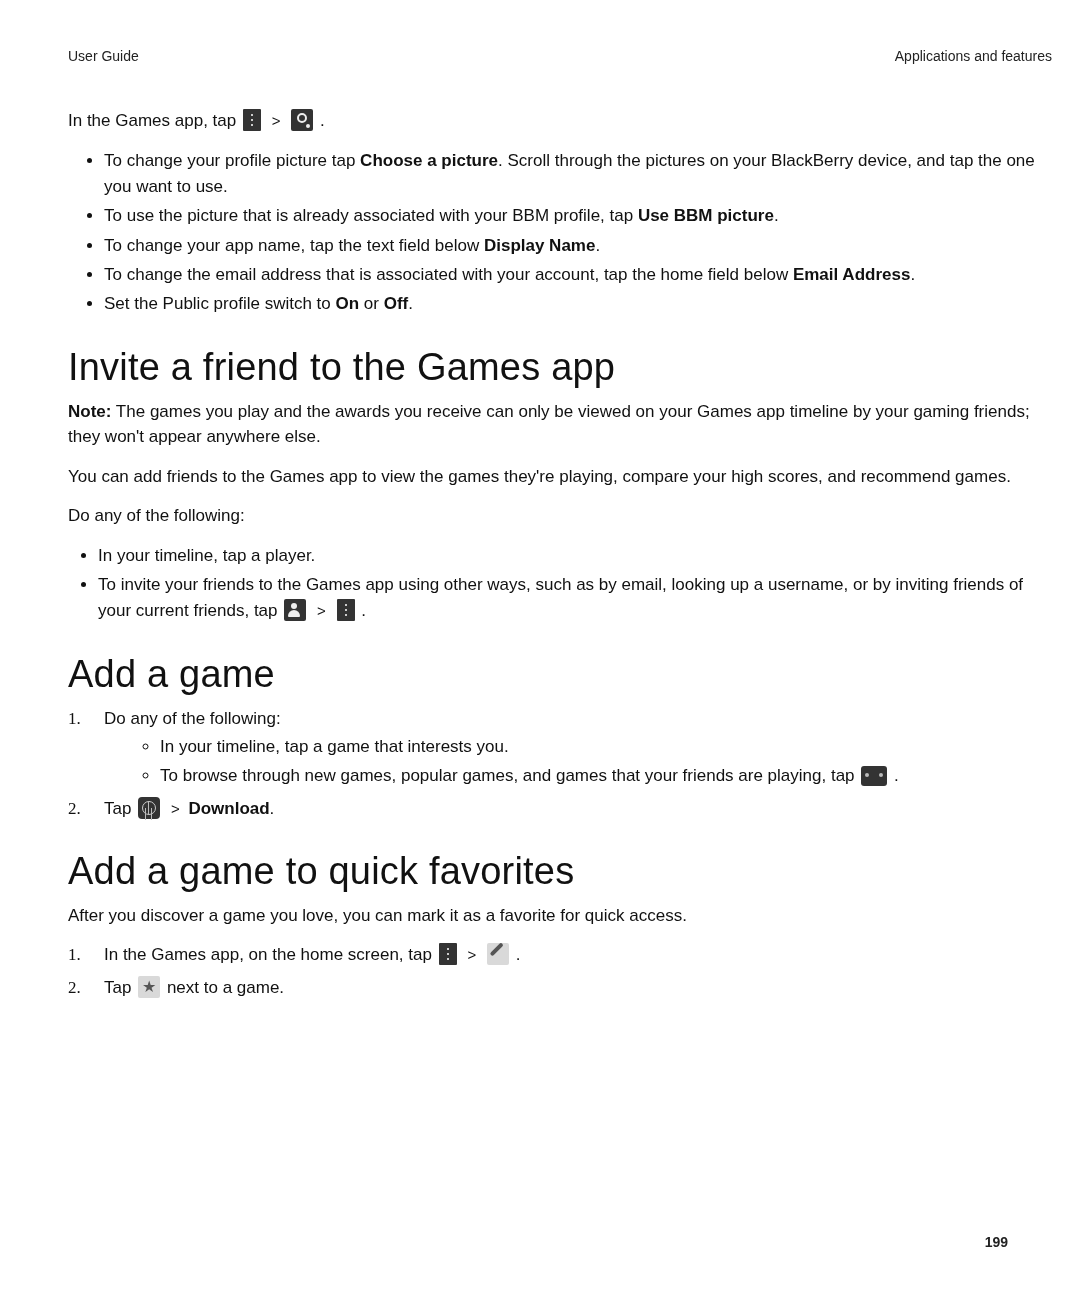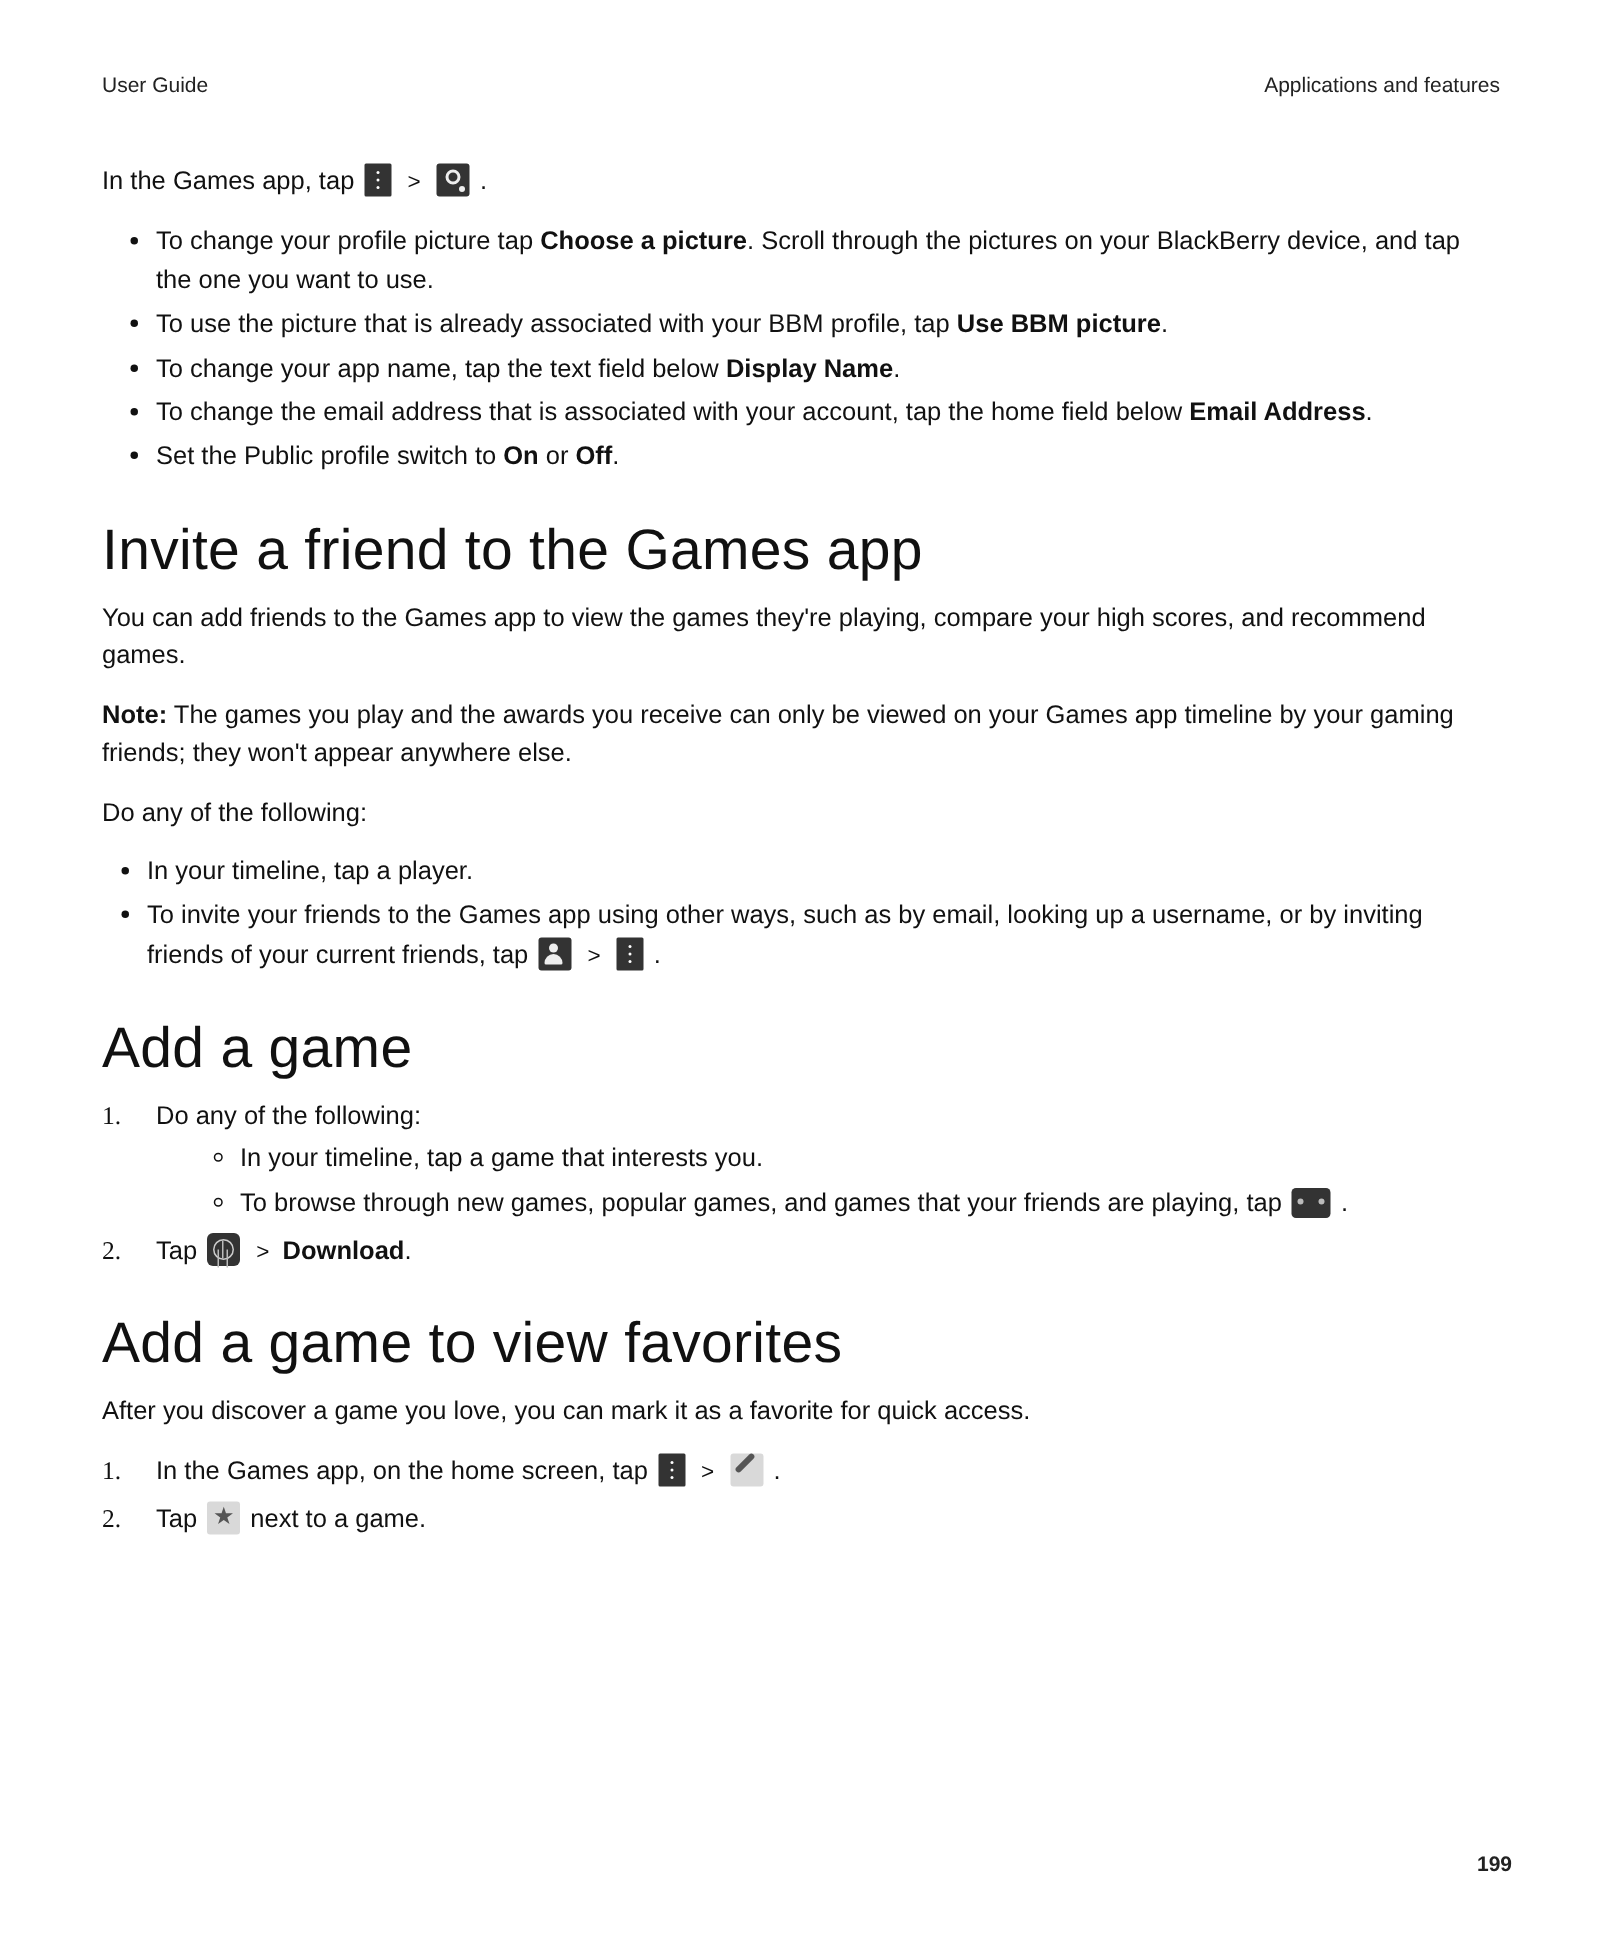--- a/index.html
+++ b/index.html
@@ -8,21 +8,21 @@
     background: #fff;
     color: #111;
     font-family: "Helvetica Neue", Helvetica, Arial, sans-serif;
     -webkit-font-smoothing: antialiased;
   }
   .page {
     width: 1080px;
     height: 1296px;
     position: relative;
     box-sizing: border-box;
-    padding: 48px 80px 0 68px;
+    padding: 48px 28px 0 68px;
   }
   .runhead {
     display: flex;
     justify-content: space-between;
     font-size: 14px;
     color: #222;
     margin-bottom: 44px;
   }
   .bullets {
     margin: 8px 0 18px 0;
@@ -313,24 +313,24 @@
     </li>
     <li>
       <span>To change the email address that is associated with your account, tap the home field below </span><strong>Email Address</strong><span>.</span>
     </li>
     <li>
       <span>Set the Public profile switch to </span><strong>On</strong><span> or </span><strong>Off</strong><span>.</span>
     </li>
   </ul>
 
   <h2 class="section-title">Invite a friend to the Games app</h2>
-  <p class="body">You can add friends to the Games app to view the games they're playing, compare your high scores, and recommend games.</p>
   <p class="body">
     <strong>Note:</strong><span> The games you play and the awards you receive can only be viewed on your Games app timeline by your gaming friends; they won't appear anywhere else.</span>
   </p>
+  <p class="body">You can add friends to the Games app to view the games they're playing, compare your high scores, and recommend games.</p>
   <p class="body">Do any of the following:</p>
 
   <ul class="bullets" style="padding-left:30px;">
     <li>In your timeline, tap a player.</li>
     <li>
       <span>To invite your friends to the Games app using other ways, such as by email, looking up a username, or by inviting friends of your current friends, tap</span>
       <span class="ico ico-people"></span>
       <span class="sep">&gt;</span>
       <span class="ico ico-overflow"></span>
       <span>.</span>
@@ -353,21 +353,21 @@
       </ul>
     </li>
     <li>
       <span>Tap</span>
       <span class="ico ico-world"></span>
       <span class="sep">&gt;</span>
       <strong>Download</strong><span>.</span>
     </li>
   </ol>
 
-  <h2 class="section-title">Add a game to view favorites</h2>
+  <h2 class="section-title">Add a game to quick favorites</h2>
   <p class="body">After you discover a game you love, you can mark it as a favorite for quick access.</p>
 
   <ol class="ol">
     <li>
       <span>In the Games app, on the home screen, tap</span>
       <span class="ico ico-overflow"></span>
       <span class="sep">&gt;</span>
       <span class="ico ico-edit"></span>
       <span>.</span>
     </li>

